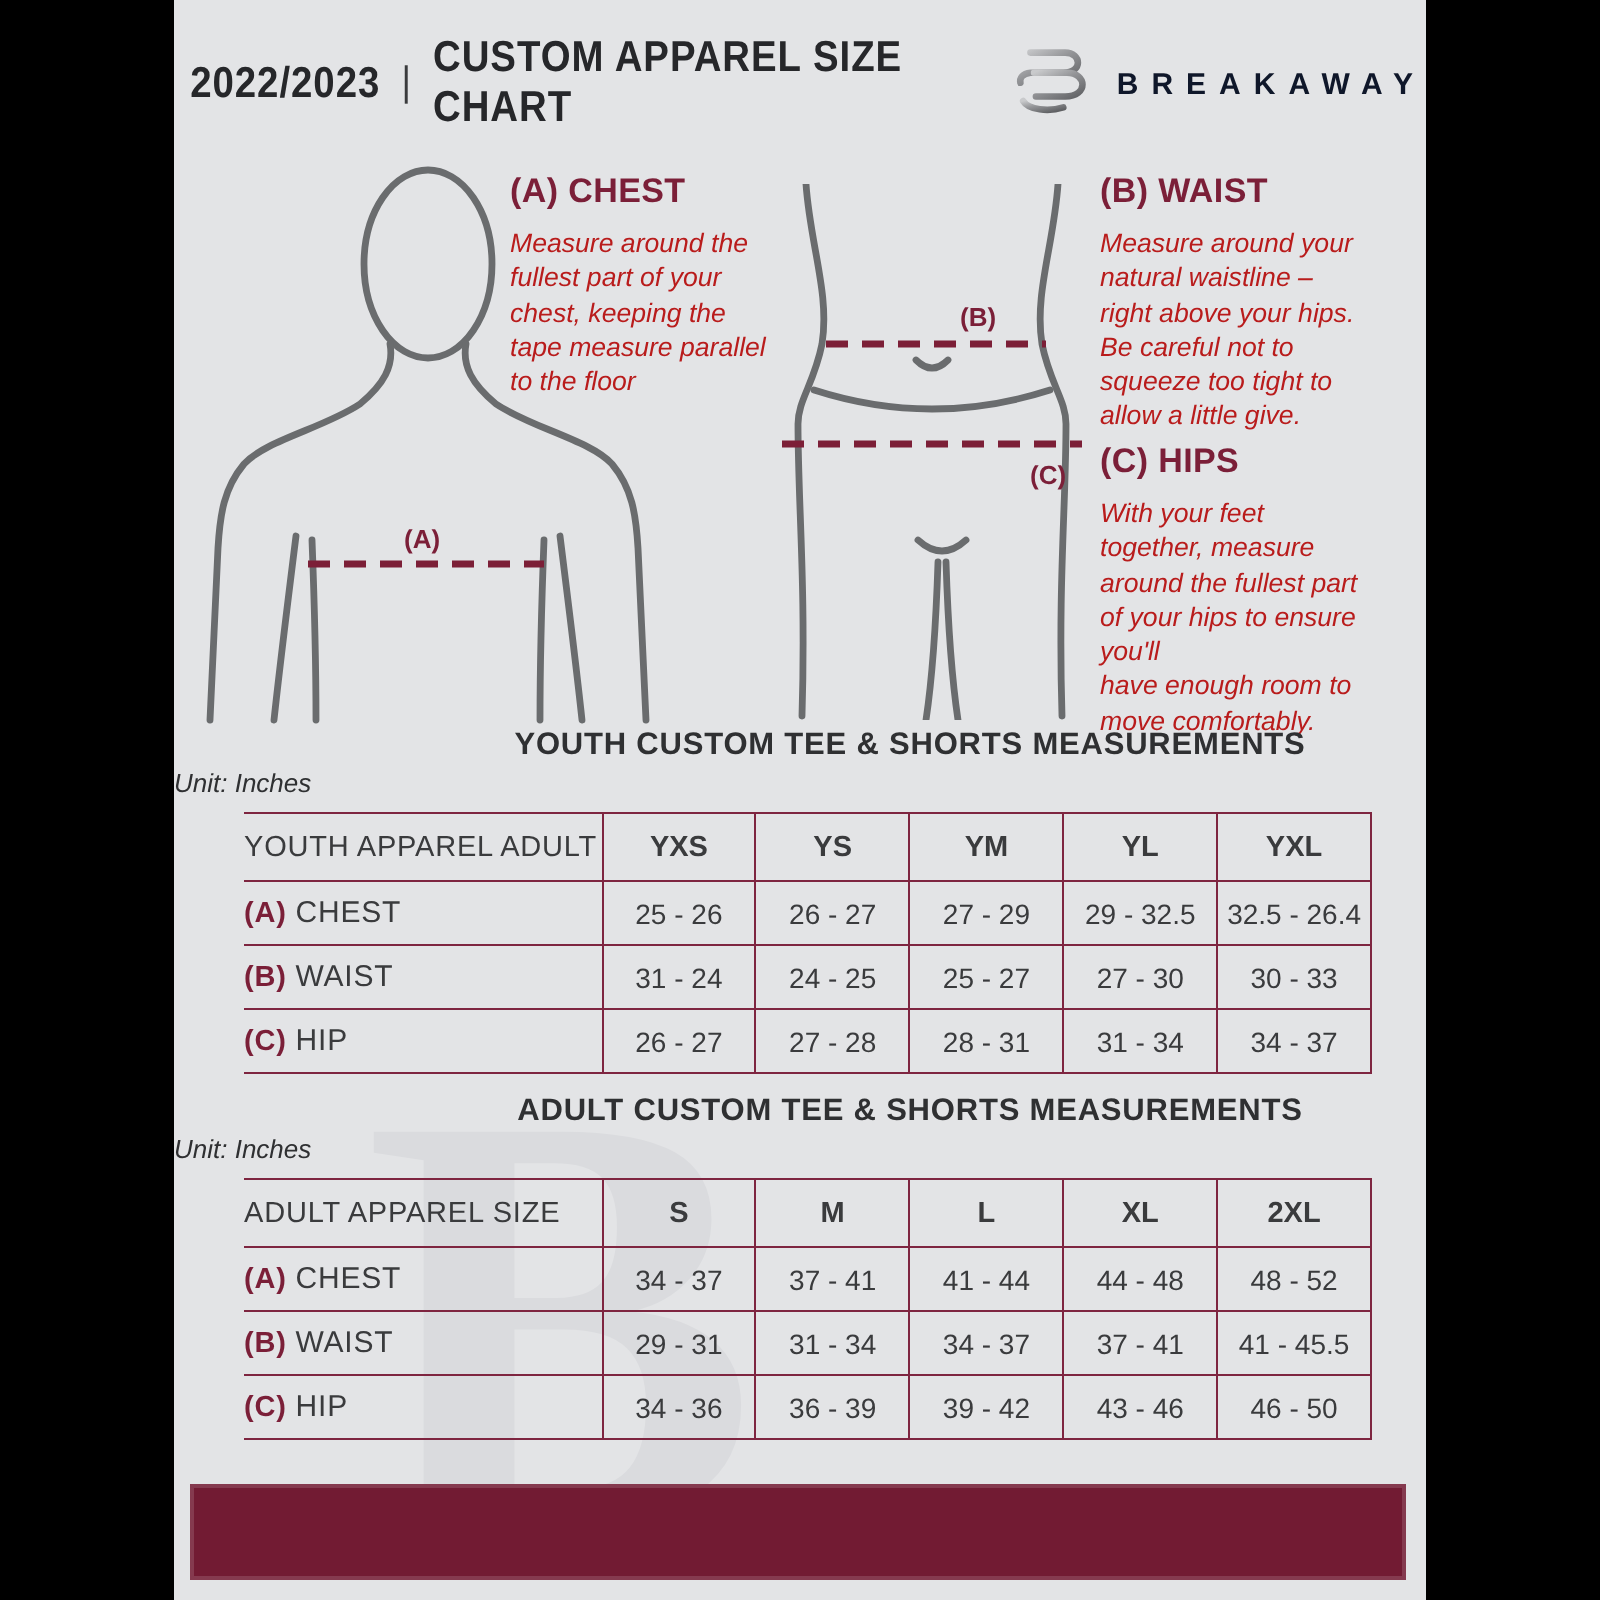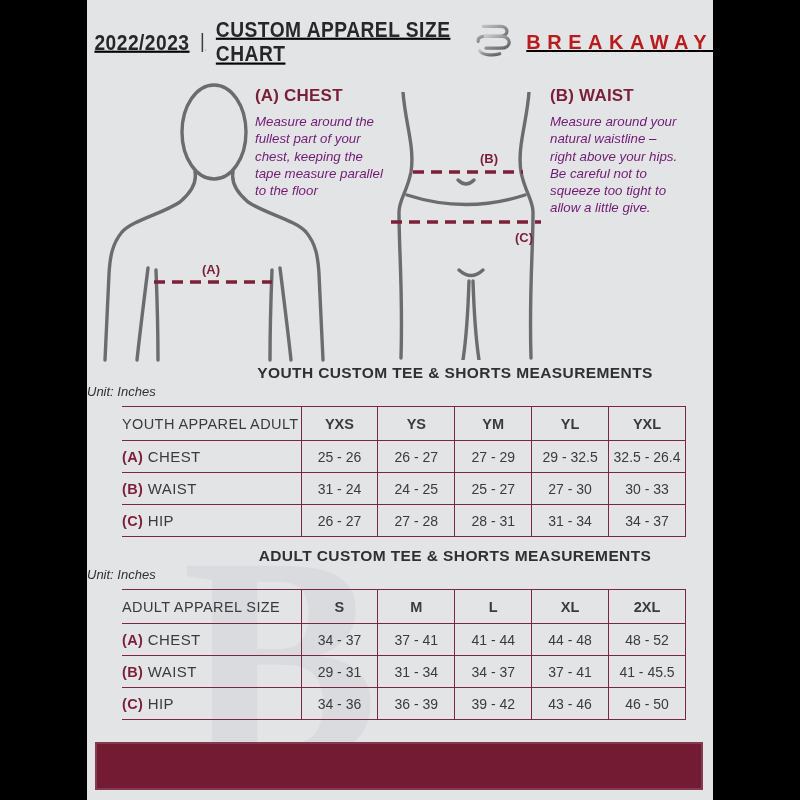--- a/index.html
+++ b/index.html
@@ -7,31 +7,31 @@
     width:800px;height:800px;background:#000;overflow:hidden;position:relative;
     font-family:"Liberation Sans",sans-serif;
   }
   .page{
     position:absolute;left:87px;top:0;width:626px;height:800px;
     background:#E3E4E6;overflow:hidden;
   }
   
   .header{
     position:absolute;top:14px;left:0;right:0;height:56px;
-    display:flex;align-items:center;justify-content:center;gap:9px;z-index:2;text-decoration:underline;
+    display:flex;align-items:center;justify-content:center;gap:9px;z-index:2;
   }
   .hdr-title{display:flex;align-items:center;gap:11px;color:#26272A;
     font-weight:bold;font-size:20px;letter-spacing:.5px;transform:scale(.96,1.08);}
   .hdr-sep{font-weight:normal;color:#3a3b3d;font-size:19px;}
   .brand{display:flex;align-items:center;gap:9px;margin-left:8px;}
-  .brand-name{font-weight:bold;font-size:20px;letter-spacing:6.5px;color:#b91c1c;}
+  .brand-name{font-weight:bold;font-size:15px;letter-spacing:6.5px;color:#0f172a;}
   
   .sec{position:absolute;z-index:2;}
   .sec-head{font-weight:bold;font-size:17px;color:#7B1F38;letter-spacing:.2px;margin-bottom:7px;}
-  .sec-desc{font-style:italic;font-size:13.3px;line-height:1.3;color:#701a75;white-space:pre-line;}
+  .sec-desc{font-style:italic;font-size:13.3px;line-height:1.3;color:#b91c1c;white-space:pre-line;}
   .fig{position:absolute;z-index:1;}
   
   .tbl-block{position:absolute;left:0;width:736px;z-index:2;}
   .tbl-title{text-align:center;font-weight:bold;font-size:15.5px;color:#2F3032;letter-spacing:.4px;}
   .tbl-unit{text-align:left;font-style:italic;font-size:13px;color:#2F3032;margin-top:2px;}
   table.size{border-collapse:collapse;table-layout:fixed;width:564px;margin:7px 0 0 35px;background:transparent;}
   table.size col.c0{width:179px;}
   table.size td{height:31px;padding:0;vertical-align:middle;color:#3A3B3D;
     border-top:1.5px solid #7E2540;}
   table.size tr.hdr td{height:33px;}
@@ -130,20 +130,30 @@
   </div>
   <div class="sec" style="left:463px;top:86px;width:160px;">
     <div class="sec-head">(B) WAIST</div>
     <div class="sec-desc">Measure around your
 natural waistline –
 right above your hips.
 Be careful not to
 squeeze too tight to
 allow a little give.</div>
   </div>
+  <div class="sec" style="left:463px;top:221px;width:160px;">
+    <div class="sec-head">(C) HIPS</div>
+    <div class="sec-desc">With your feet
+together, measure
+around the fullest part
+of your hips to ensure
+you'll
+have enough room to
+move comfortably.</div>
+  </div>
 
   <div class="watermark">B</div>
 
   <div class="tbl-block" style="top:364px;">
     <div class="tbl-title">YOUTH CUSTOM TEE &amp; SHORTS MEASUREMENTS</div>
     <div class="tbl-unit">Unit: Inches</div>
     <table class="size">
       <colgroup>
           <col class="c0">
           <col>

